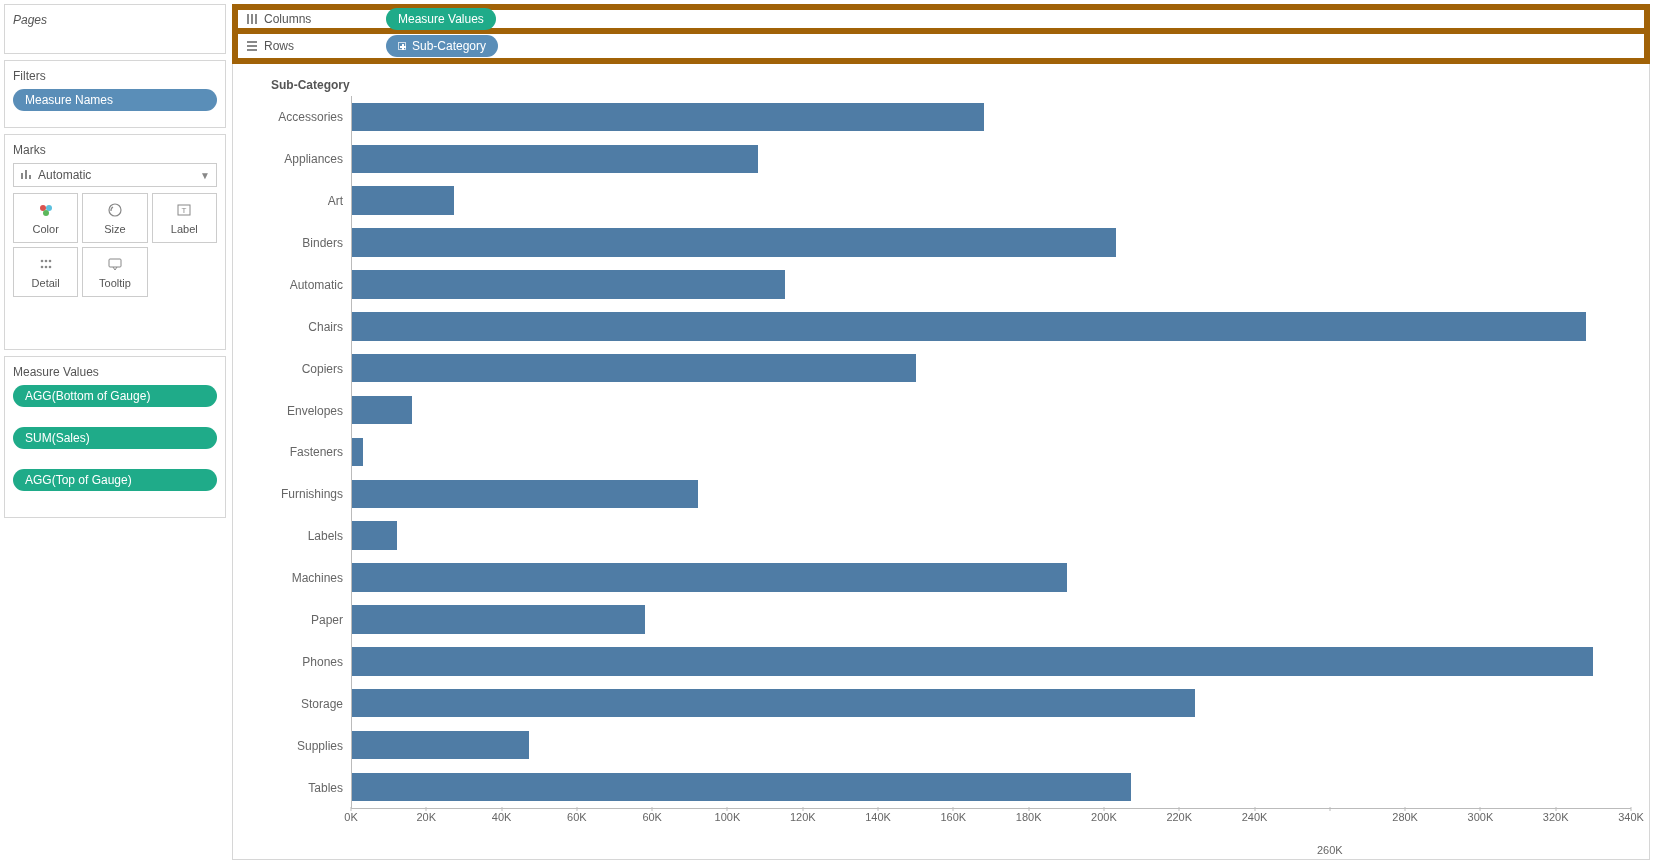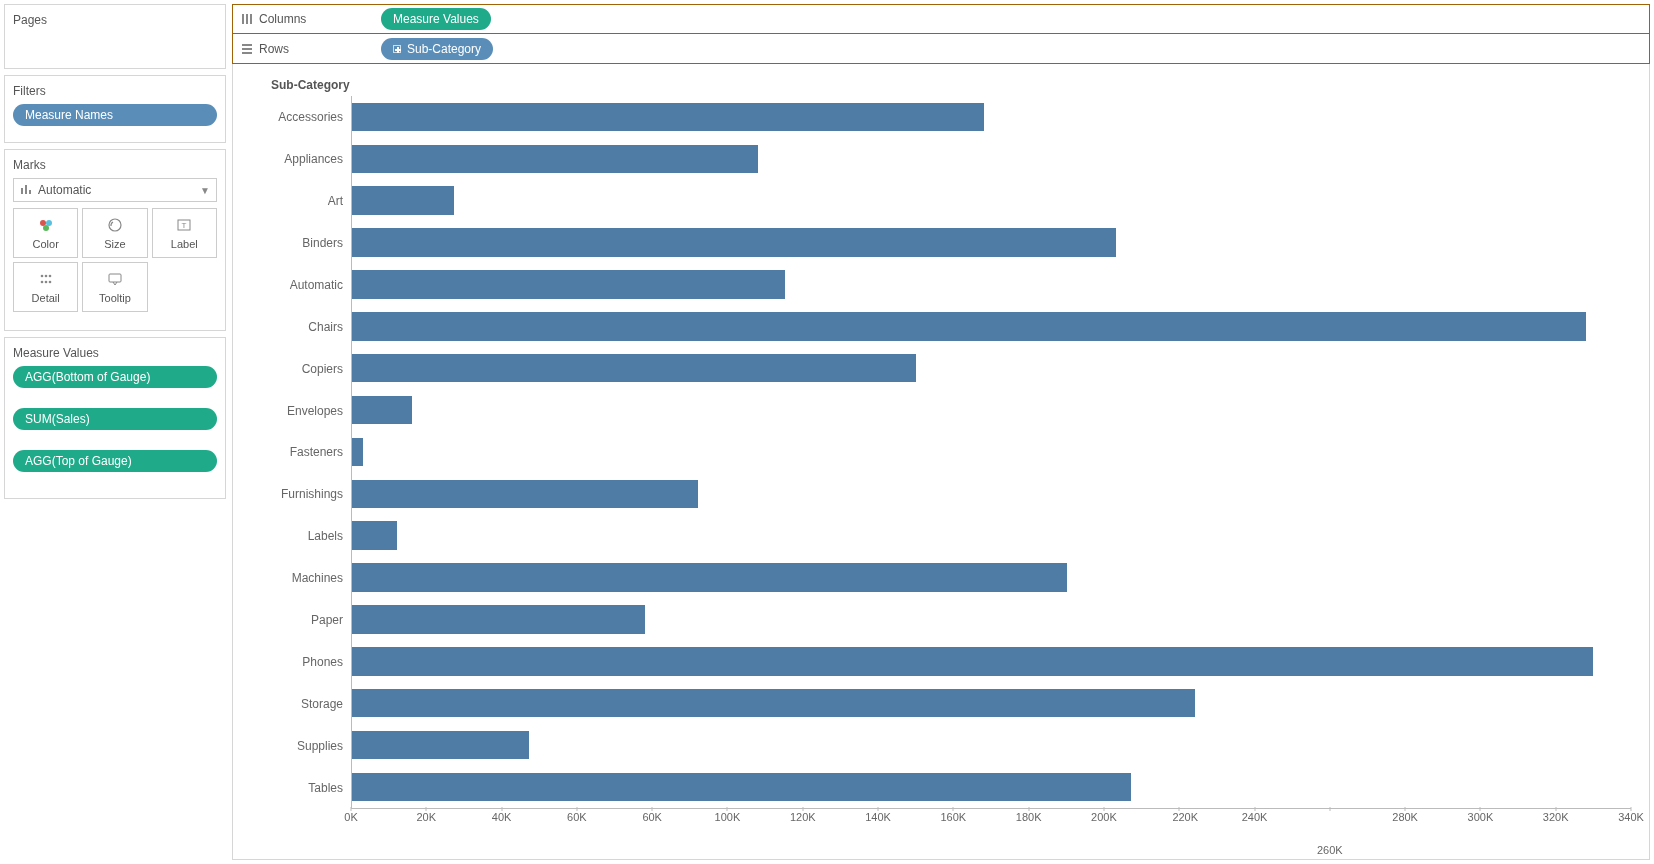--- a/index.html
+++ b/index.html
@@ -23,23 +23,23 @@
   .panel {
     border: 1px solid #d6d6d6;
     background: #fff;
     padding: 6px 8px;
   }
   .panel-title {
     color: #555;
     font-size: 12px;
     padding: 2px 0 6px 0;
   }
-  .pages-panel { height: 65px; }
+  .pages-panel { height: 50px; font-style: italic; }
   .filters-panel { height: 68px; }
-  .marks-panel { height: 182px; }
+  .marks-panel { height: 216px; }
   .mv-panel { }
   .pill {
     display: inline-flex;
     align-items: center;
     border-radius: 12px;
     padding: 3px 12px;
     font-size: 12px;
     color: #fff;
     height: 22px;
     white-space: nowrap;
@@ -87,21 +87,21 @@
     font-size:11px;
   }
   .marks-btn .icon { height:18px; display:flex; align-items:center; justify-content:center; }
   .right-col {
     flex: 1;
     display: flex;
     flex-direction: column;
     gap: 0;
   }
   .shelf-row {
-    border: 1px solid #a16207;
+    border: 6px solid #a16207;
     display: flex;
     align-items: center;
     height: 30px;
     padding: 0 8px;
     gap: 10px;
   }
   .shelf-row + .shelf-row { border-top: none; }
   .shelf-label {
     display:flex;
     align-items:center;
@@ -423,21 +423,21 @@
           <div class="x-tick" style="left: 35.2941%;">120K</div>
           <div class="x-tick-mark" style="left: 41.1765%;"></div>
           <div class="x-tick" style="left: 41.1765%;">140K</div>
           <div class="x-tick-mark" style="left: 47.0588%;"></div>
           <div class="x-tick" style="left: 47.0588%;">160K</div>
           <div class="x-tick-mark" style="left: 52.9412%;"></div>
           <div class="x-tick" style="left: 52.9412%;">180K</div>
           <div class="x-tick-mark" style="left: 58.8235%;"></div>
           <div class="x-tick" style="left: 58.8235%;">200K</div>
           <div class="x-tick-mark" style="left: 64.7059%;"></div>
-          <div class="x-tick" style="left: 64.7059%; margin-left: 6px;">220K</div>
+          <div class="x-tick" style="left: 64.7059%;">220K</div>
           <div class="x-tick-mark" style="left: 70.5882%;"></div>
           <div class="x-tick" style="left: 70.5882%;">240K</div>
           <div class="x-tick-mark" style="left: 76.4706%;"></div>
           <div class="x-tick" style="left: 76.4706%; margin-top: 33px;">260K</div>
           <div class="x-tick-mark" style="left: 82.3529%;"></div>
           <div class="x-tick" style="left: 82.3529%;">280K</div>
           <div class="x-tick-mark" style="left: 88.2353%;"></div>
           <div class="x-tick" style="left: 88.2353%;">300K</div>
           <div class="x-tick-mark" style="left: 94.1176%;"></div>
           <div class="x-tick" style="left: 94.1176%;">320K</div>

